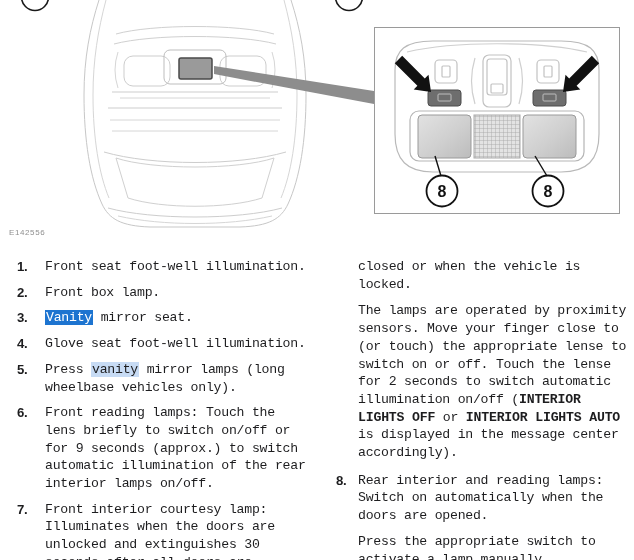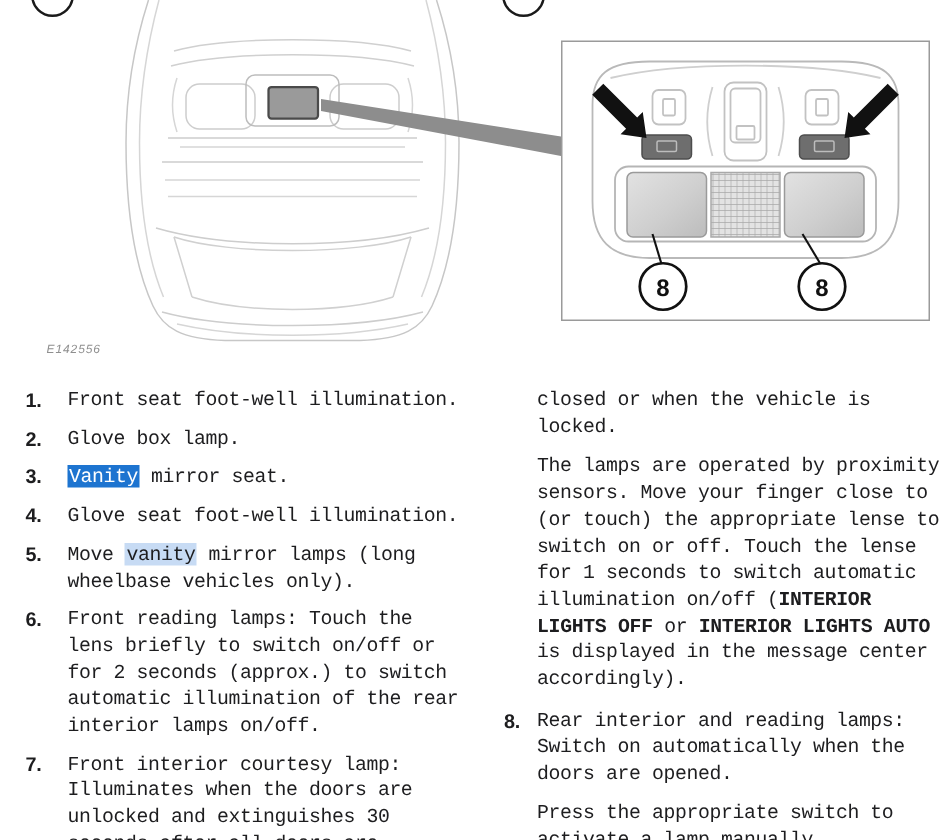--- a/index.html
+++ b/index.html
@@ -7,22 +7,22 @@
     width:634px;height:560px;position:relative;overflow:hidden;
     background:#ffffff;
     font-family:"Liberation Sans",sans-serif;
     color:var(--text,#1d1d1f);
     -webkit-font-smoothing:antialiased;
   }
   
   .figure-area{position:absolute;left:0;top:0;width:634px;height:252px;}
   .car-svg{position:absolute;left:0;top:0;}
   .figure-label{
-    position:absolute;left:31px;top:228px;
-    font-size:8px;color:#8f8f8f;letter-spacing:.6px;font-style:italic;
+    position:absolute;left:9px;top:228px;
+    font-size:8px;color:#8f8f8f;letter-spacing:.6px;
   }
   .inset-box{
     position:absolute;left:374px;top:27px;width:244px;height:185px;
     border:1px solid #9a9a9a;background:#ffffff;box-sizing:content-box;
   }
   
   .textcol{
     position:absolute;top:258px;
     font-size:13.2px;line-height:17.7px;letter-spacing:-0.25px;
   }
@@ -140,54 +140,54 @@
 
 <div class="textcol col-left">
 
   <div class="li">
     <span class="num">1.</span>
     <span class="txt">Front seat foot-well illumination.</span>
   </div>
 
   <div class="li">
     <span class="num">2.</span>
-    <span class="txt">Glove box lamp.</span>
+    <span class="txt">Front box lamp.</span>
   </div>
 
   <div class="li">
     <span class="num">3.</span>
     <span class="txt"><span class="hl-active">Vanity</span><span> mirror seat.</span></span>
   </div>
 
   <div class="li">
     <span class="num">4.</span>
     <span class="txt">Glove seat foot-well illumination.</span>
   </div>
 
   <div class="li">
     <span class="num">5.</span>
-    <span class="txt"><span>Move </span><span class="hl-match">vanity</span><span> mirror lamps (long wheelbase vehicles only).</span></span>
+    <span class="txt"><span>Press </span><span class="hl-match">vanity</span><span> mirror lamps (long wheelbase vehicles only).</span></span>
   </div>
 
   <div class="li">
     <span class="num">6.</span>
-    <span class="txt">Front reading lamps: Touch the lens briefly to switch on/off or for 2 seconds (approx.) to switch automatic illumination of the rear interior lamps on/off.</span>
+    <span class="txt">Front reading lamps: Touch the lens briefly to switch on/off or for 9 seconds (approx.) to switch automatic illumination of the rear interior lamps on/off.</span>
   </div>
 
   <div class="li">
     <span class="num">7.</span>
     <span class="txt">Front interior courtesy lamp: Illuminates when the doors are unlocked and extinguishes 30 seconds after all doors are</span>
   </div>
 </div>
 
 <div class="textcol col-right">
 
   <p class="para">closed or when the vehicle is locked.</p>
 
-  <p class="para"><span>The lamps are operated by proximity sensors. Move your finger close to (or touch) the appropriate lense to switch on or off. Touch the lense for 1 seconds to switch automatic illumination on/off (</span><b>INTERIOR LIGHTS OFF</b><span> or </span><b>INTERIOR LIGHTS AUTO</b><span> is displayed in the message center accordingly).</span></p>
+  <p class="para"><span>The lamps are operated by proximity sensors. Move your finger close to (or touch) the appropriate lense to switch on or off. Touch the lense for 2 seconds to switch automatic illumination on/off (</span><b>INTERIOR LIGHTS OFF</b><span> or </span><b>INTERIOR LIGHTS AUTO</b><span> is displayed in the message center accordingly).</span></p>
 
   <div class="li" style="margin-top:10px;">
     <span class="num">8.</span>
     <span class="txt">Rear interior and reading lamps: Switch on automatically when the doors are opened.</span>
   </div>
 
   <p class="para">Press the appropriate switch to activate a lamp manually.</p>
 </div>
 
 </body></html>

